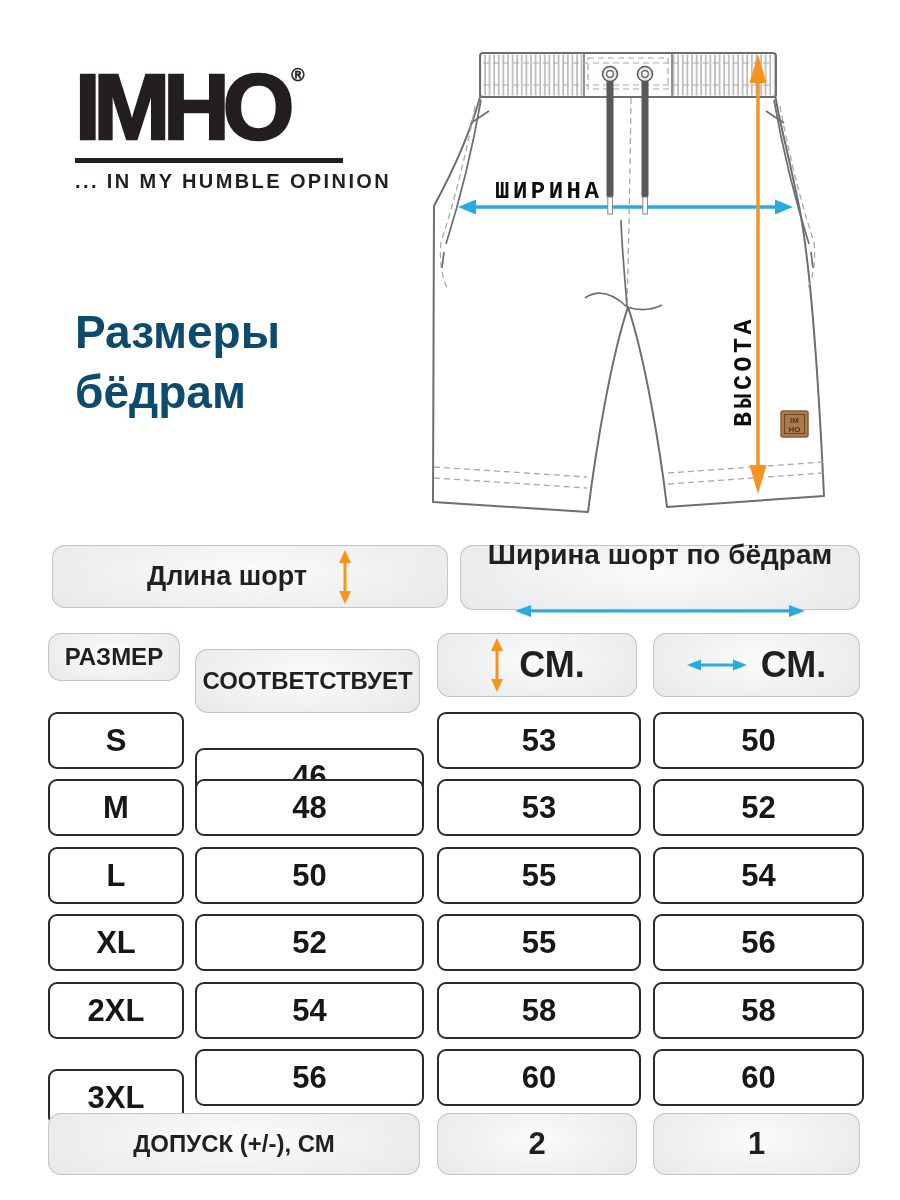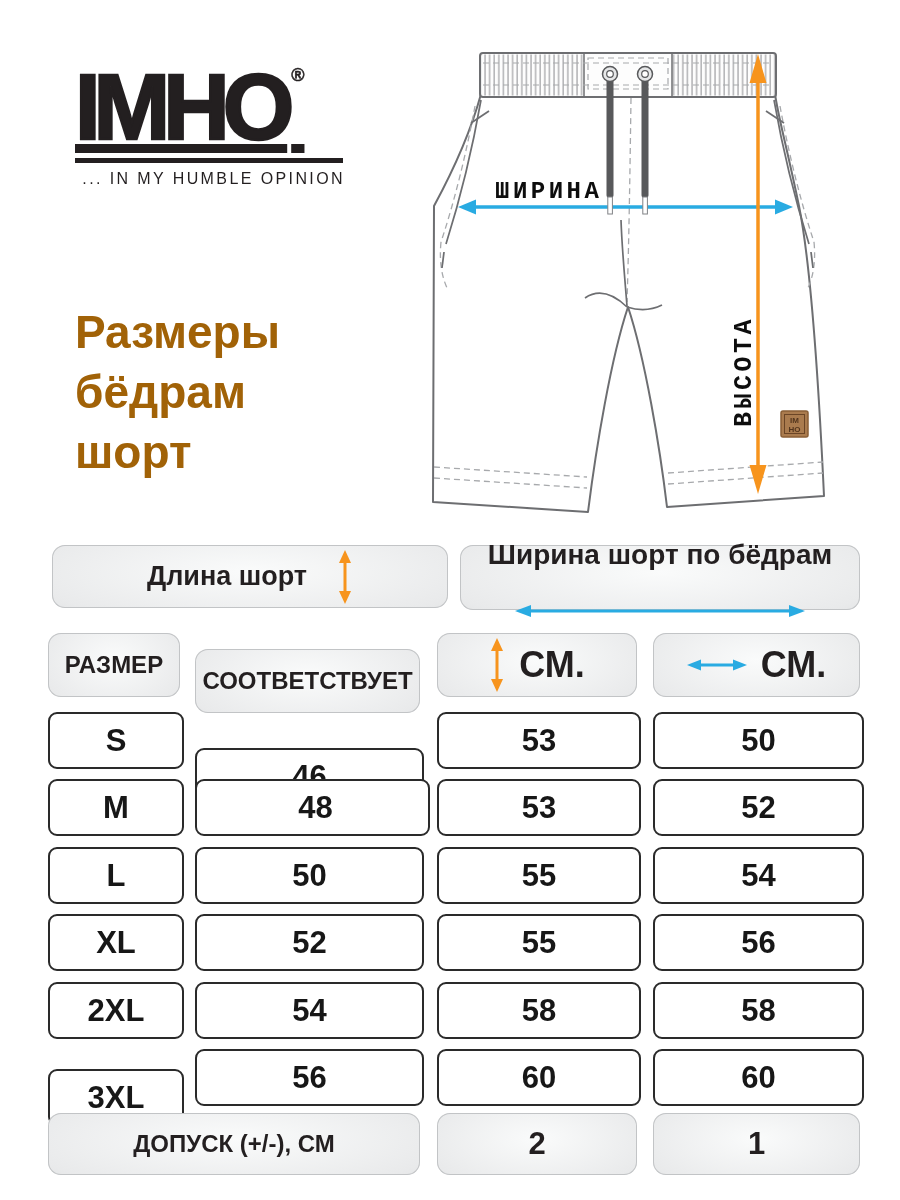--- a/index.html
+++ b/index.html
@@ -2,27 +2,27 @@
 <html><head>
 <meta charset="utf-8">
 <style>
   html,body{margin:0;padding:0;background:#fff;}
   .page{position:relative;width:900px;height:1200px;background:#ffffff;overflow:hidden;
         font-family:"Liberation Sans","DejaVu Sans",sans-serif;color:#231f20;}
 
   
   .logo{position:absolute;left:75px;top:64px;width:270px;}
   .logo-word{font-weight:900;font-size:92px;line-height:0.95;letter-spacing:-7px;
-             -webkit-text-stroke:2.5px #231f20;white-space:nowrap;text-decoration:underline;}
+             -webkit-text-stroke:2.5px #231f20;white-space:nowrap;}
   .reg{font-size:18px;letter-spacing:0;-webkit-text-stroke:0.5px #231f20;vertical-align:58px;margin-left:4px;}
   .logo-bar{margin-top:7px;width:268px;height:5px;background:#231f20;}
-  .logo-tagline{margin-top:7px;font-size:16px;font-weight:normal;letter-spacing:2.4px;white-space:nowrap;text-align:right;}
-
-  
-  .title{position:absolute;left:75px;top:302px;font-size:46px;font-weight:bold;line-height:60px;color:#a16207;}
+  .logo-tagline{margin-top:7px;font-size:20px;font-weight:bold;letter-spacing:2.4px;white-space:nowrap;}
+
+  
+  .title{position:absolute;left:75px;top:302px;font-size:46px;font-weight:bold;line-height:60px;color:#0c4a6e;}
 
   
   .diagram{position:absolute;left:415px;top:30px;width:475px;height:500px;}
   .mono-label{font-family:"Liberation Mono","DejaVu Sans Mono",monospace;font-weight:bold;fill:#0d0d0d;}
 
   
   .table{position:absolute;left:48px;top:545px;width:812px;height:632px;}
   .pill{position:absolute;border-radius:13px;
         background:radial-gradient(110% 160% at 50% 42%, #fafbfb 0%, #e9eaeb 52%, #c9cbcd 100%);
         box-shadow:inset 0 0 0 1px #c2c4c6;
@@ -44,21 +44,20 @@
 
   <div class="logo">
     <div class="logo-word"><span>IMHO</span><span class="reg">®</span></div>
     <div class="logo-bar"></div>
     <div class="logo-tagline">... IN MY HUMBLE OPINION</div>
   </div>
 
   <div class="title">
     <div>Размеры</div>
     <div>бёдрам</div>
-    <div>шорт</div>
   </div>
 
   <svg class="diagram" viewBox="0 0 475 500">
     <defs>
       <pattern id="rib" width="4.6" height="6" patternUnits="userSpaceOnUse">
         <line x1="1" y1="0" x2="1" y2="6" stroke="#8a8c8f" stroke-width="1"></line>
       </pattern>
     </defs>
 
     <path d="M 66,64 C 54,108 32,152 19,176 L 18,472 L 173,482
@@ -148,21 +147,21 @@
 
     <div class="pill pill-big pill-col" style="left:412px;top:0;width:400px;height:63px;">
       <span style="font-size:28px;">Ширина шорт по бёдрам</span>
       <svg class="arrow-svg" style="margin-top:2px;" width="290" height="16" viewBox="0 0 290 16">
         <line x1="12" y1="8" x2="278" y2="8" stroke="#29ABE2" stroke-width="3"></line>
         <polygon points="0,8 16,2 16,14" fill="#29ABE2"></polygon>
         <polygon points="290,8 274,2 274,14" fill="#29ABE2"></polygon>
       </svg>
     </div>
 
-    <div class="pill pill-head" style="left:0;top:88px;width:132px;height:64px;">
+    <div class="pill pill-head" style="left:0;top:88px;width:132px;height:48px;">
       <span>РАЗМЕР</span>
     </div>
     <div class="pill pill-head" style="left:147px;top:104px;width:225px;height:64px;">
       <span>СООТВЕТСТВУЕТ</span>
     </div>
     <div class="pill pill-cm" style="left:389px;top:88px;width:200px;height:64px;">
       <svg class="arrow-svg" width="16" height="54" viewBox="0 0 16 54">
         <line x1="8" y1="10" x2="8" y2="44" stroke="#F7941D" stroke-width="3"></line>
         <polygon points="8,0 2,13 14,13" fill="#F7941D"></polygon>
         <polygon points="8,54 2,41 14,41" fill="#F7941D"></polygon>
@@ -179,21 +178,21 @@
     </div>
 
     <div>
       <div class="cell" style="left:0;top:167px;width:132px;height:53px;">S</div>
       <div class="cell" style="left:147px;top:167px;width:225px;height:53px;margin-top:36px;">46</div>
       <div class="cell" style="left:389px;top:167px;width:200px;height:53px;">53</div>
       <div class="cell" style="left:605px;top:167px;width:207px;height:53px;">50</div>
     </div>
     <div>
       <div class="cell" style="left:0;top:234px;width:132px;height:53px;">M</div>
-      <div class="cell" style="left:147px;top:234px;width:225px;height:53px;padding-left:6px;">48</div>
+      <div class="cell" style="left:147px;top:234px;width:225px;height:53px;">48</div>
       <div class="cell" style="left:389px;top:234px;width:200px;height:53px;">53</div>
       <div class="cell" style="left:605px;top:234px;width:207px;height:53px;">52</div>
     </div>
     <div>
       <div class="cell" style="left:0;top:302px;width:132px;height:53px;">L</div>
       <div class="cell" style="left:147px;top:302px;width:225px;height:53px;">50</div>
       <div class="cell" style="left:389px;top:302px;width:200px;height:53px;">55</div>
       <div class="cell" style="left:605px;top:302px;width:207px;height:53px;">54</div>
     </div>
     <div>

